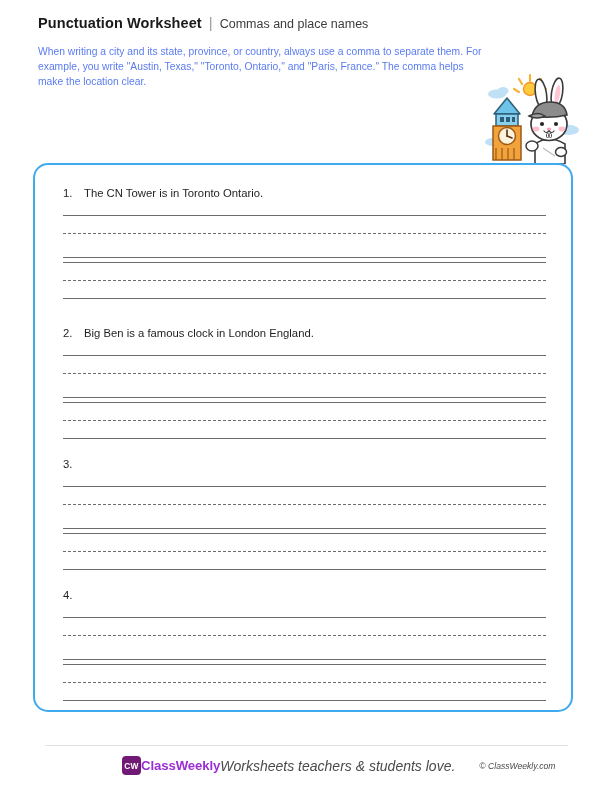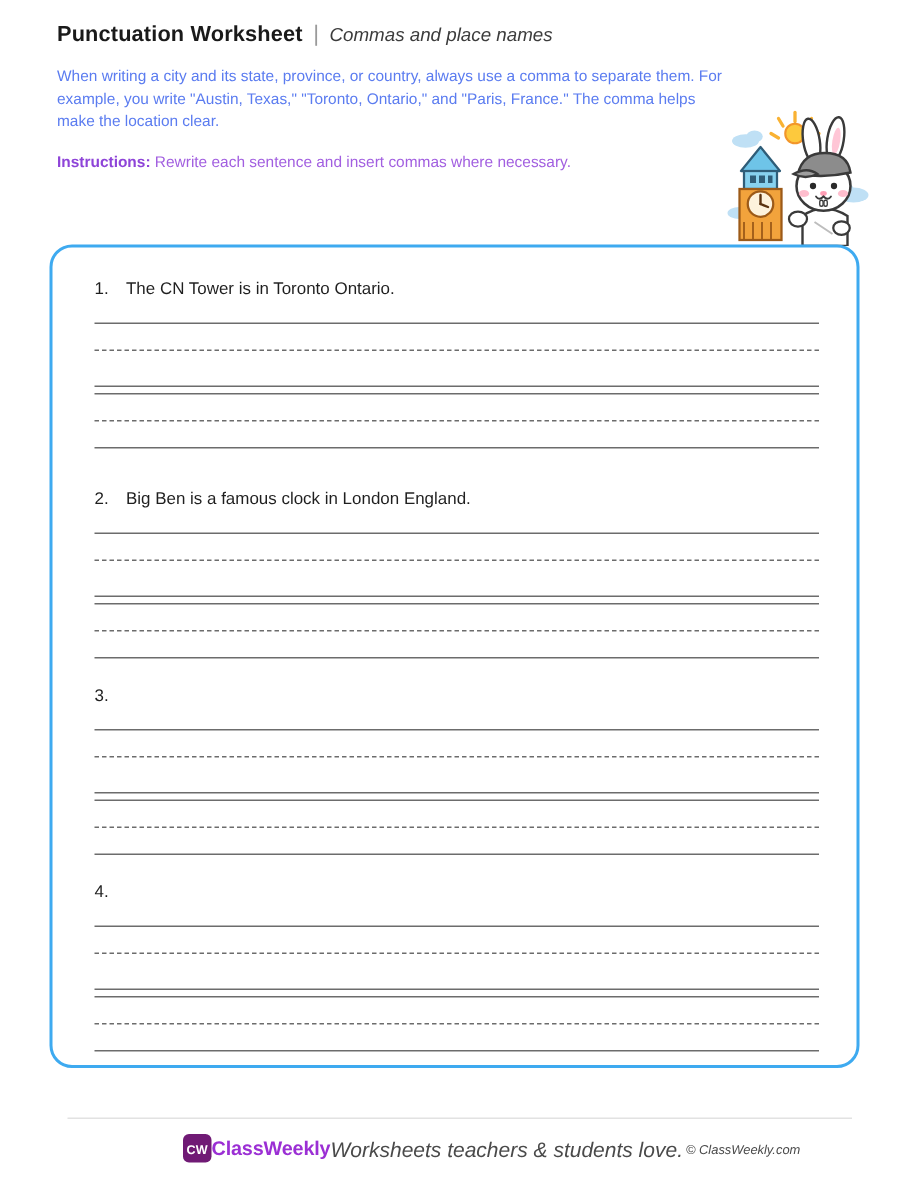--- a/index.html
+++ b/index.html
@@ -42,21 +42,20 @@
   }
   .title-sep {
     font-size: 15px;
     color: #9a9a9a;
     font-weight: 400;
   }
   .title-sub {
     font-size: 12.5px;
     color: #3c3c3c;
     font-weight: 400;
-    font-style: italic;
   }
 
   .intro {
     margin-top: 13px;
     width: 450px;
     font-size: 10.3px;
     line-height: 15.1px;
     color: #5b7cf0;
   }
 
@@ -173,42 +172,38 @@
     font-weight: bold;
     color: #9b2fd4;
     letter-spacing: -0.1px;
   }
   .footer-tag {
     font-size: 14px;
     font-style: italic;
     color: #4a4a4a;
   }
   .footer-copy {
-    margin-left: 2px;
+    margin-left: 24px;
     font-size: 8.6px;
     font-style: italic;
     color: #4a4a4a;
   }
 </style>
 </head>
 <body>
 
 <div class="page">
 
   <div class="header">
     <div class="title-row">
       <span class="title-main">Punctuation Worksheet</span>
       <span class="title-sep">|</span>
       <span class="title-sub">Commas and place names</span>
     </div>
     <div class="intro">When writing a city and its state, province, or country, always use a comma to separate them. For example, you write "Austin, Texas," "Toronto, Ontario," and "Paris, France." The comma helps make the location clear.</div>
-    <div class="instructions">
-      <b>Instructions:</b>
-      <span>Rewrite each sentence and insert commas where necessary.</span>
-    </div>
   </div>
 
   <div class="illus">
     <svg viewBox="0 0 98 92" width="98" height="92" xmlns="http://www.w3.org/2000/svg">
 
       <g stroke="#f9b233" stroke-width="2.2" stroke-linecap="round">
         <line x1="47" y1="3" x2="47" y2="9"></line>
         <line x1="58" y1="7" x2="55" y2="12"></line>
         <line x1="36" y1="7" x2="39" y2="12"></line>
         <line x1="63" y1="17" x2="58" y2="20"></line>

